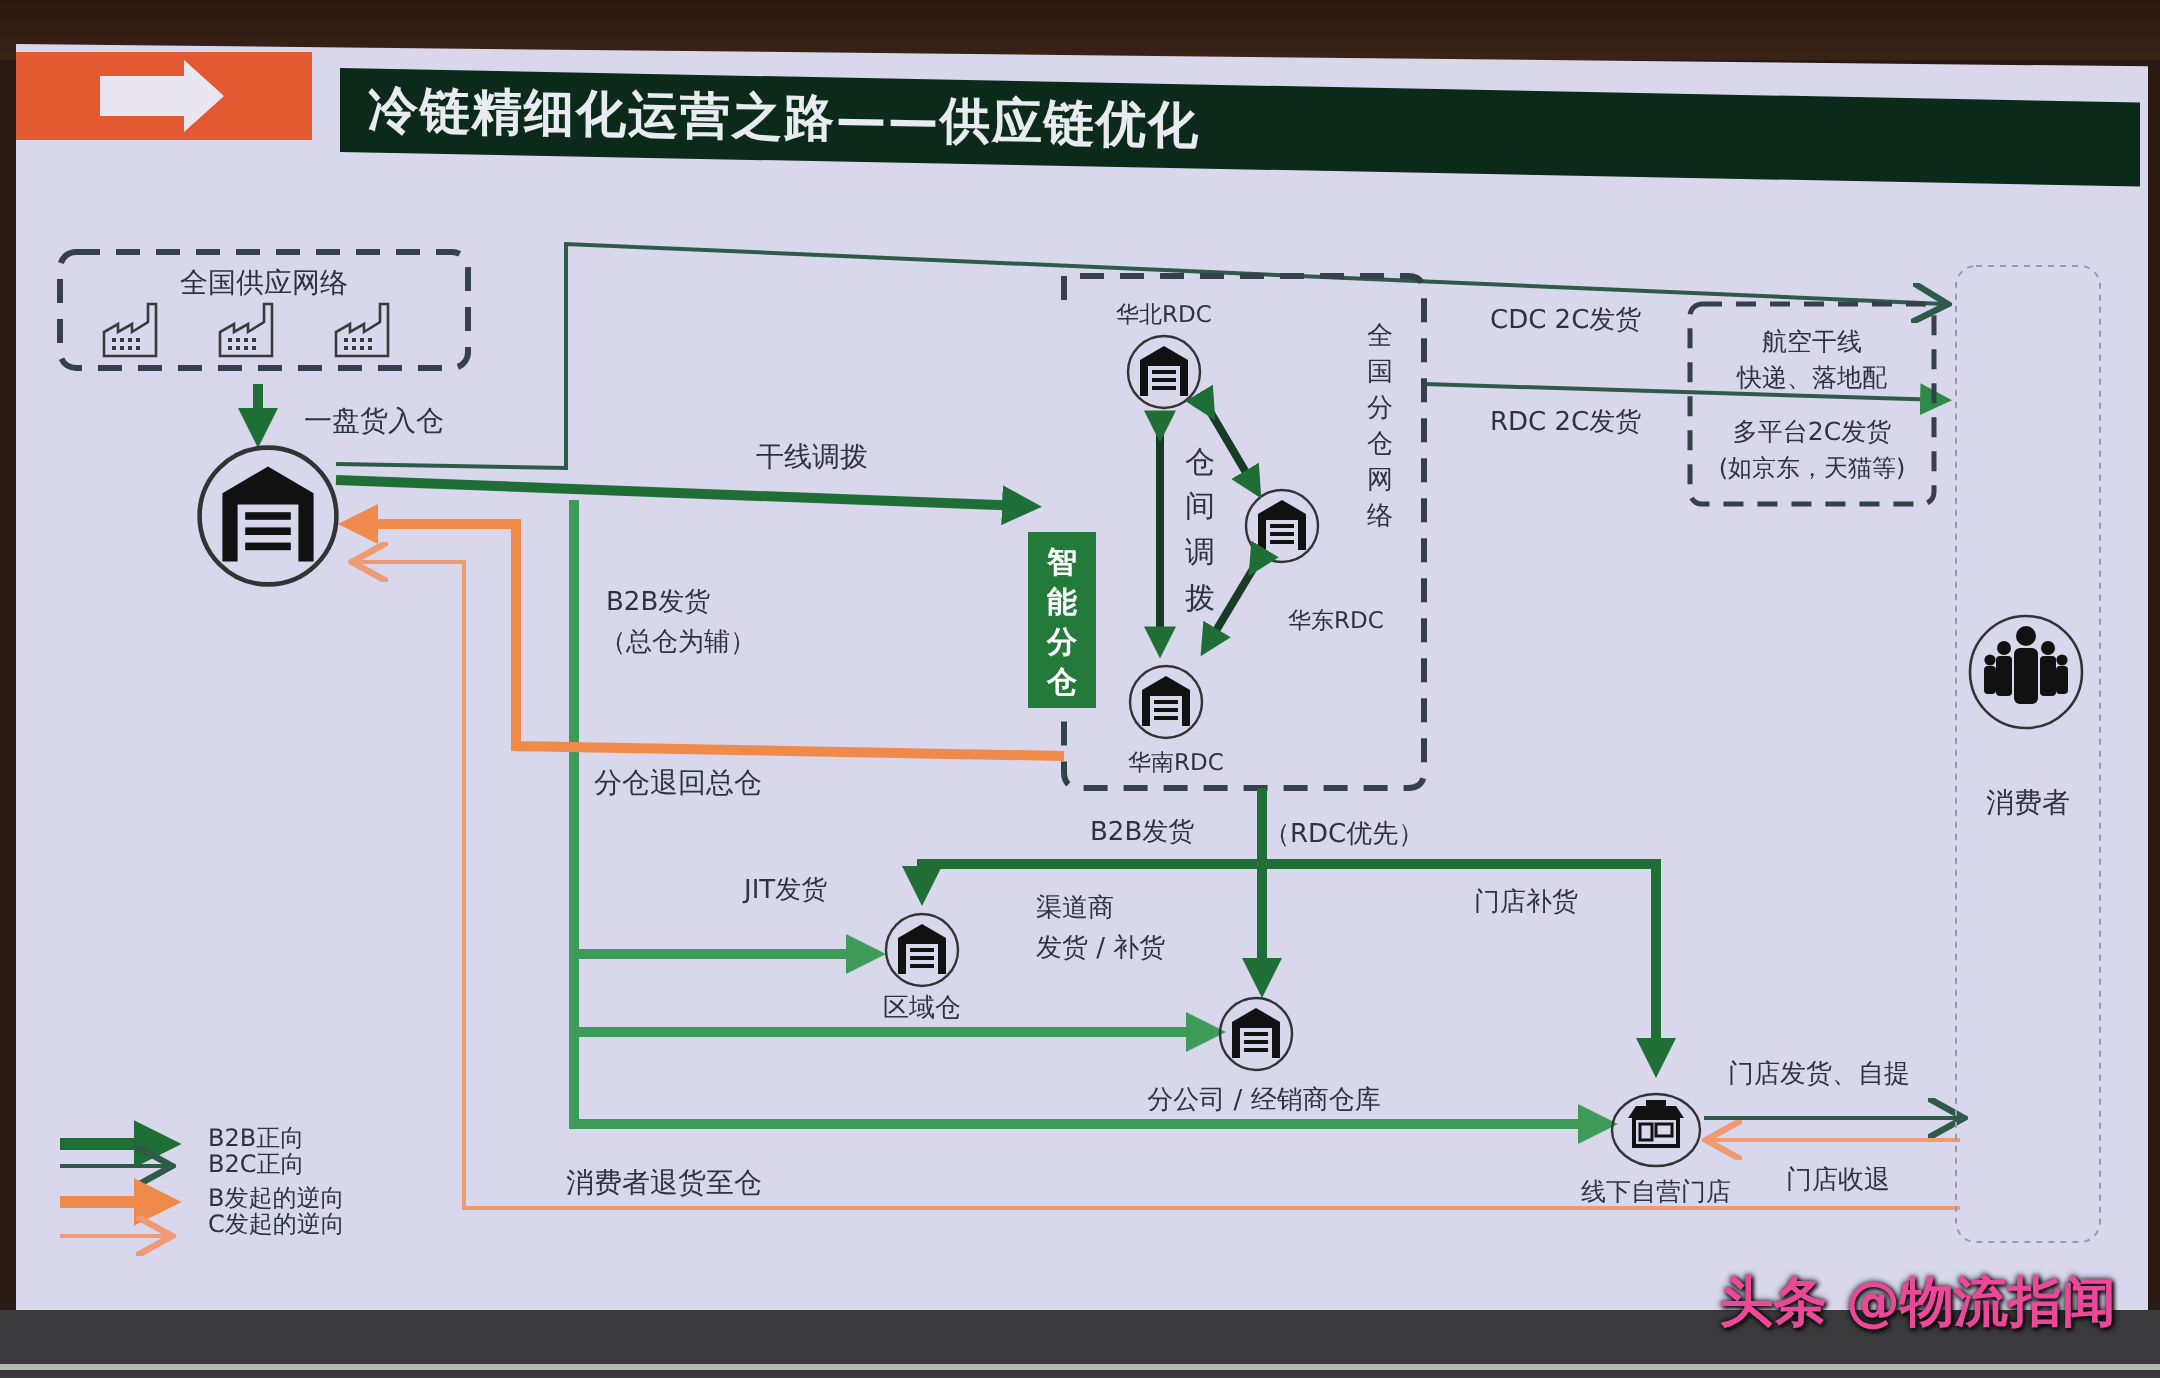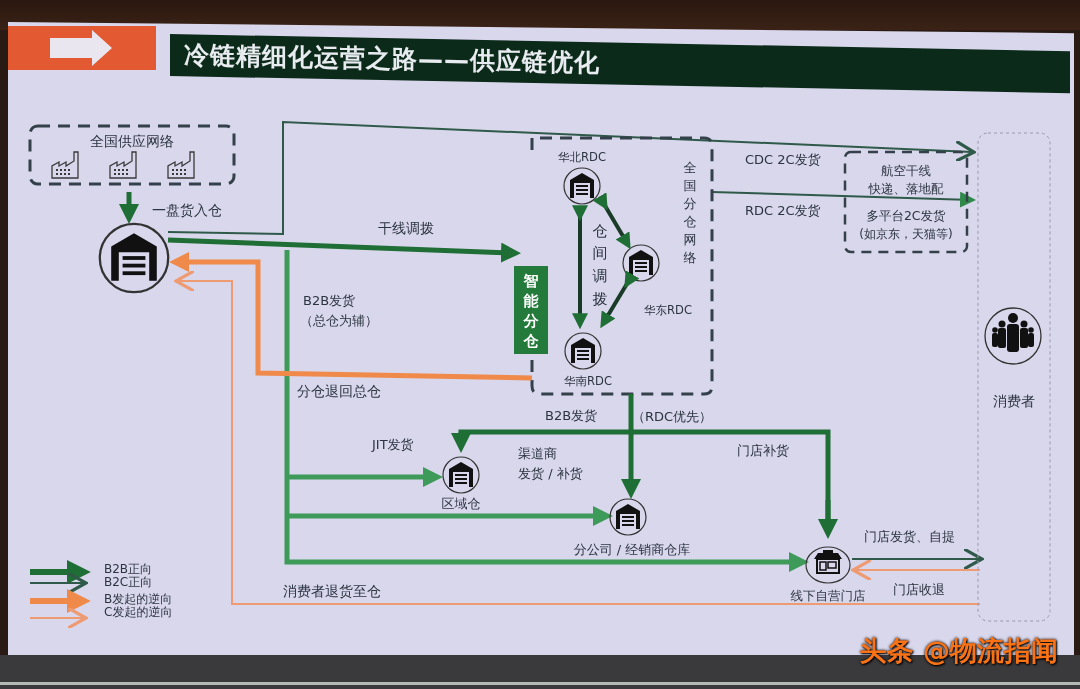--- a/index.html
+++ b/index.html
@@ -9,21 +9,21 @@
           transform:skewY(0.6deg);transform-origin:left top;}
   .bottom-bezel{position:absolute;left:0;top:655px;width:1080px;height:34px;background:#3a3a3c;}
   .bottom-bezel .edge{position:absolute;left:0;bottom:4px;width:100%;height:3px;background:#e8f0ea;opacity:.7;}
   .top-bezel{position:absolute;left:0;top:0;width:1080px;height:30px;background:linear-gradient(#2b1810,#3a2216);}
   .title-arrow{position:absolute;left:8px;top:26px;width:148px;height:44px;background:#e35a32;}
   .title-bar{position:absolute;left:170px;top:34px;width:900px;height:42px;background:#0c2a1a;
              transform:skewY(1.1deg);transform-origin:left top;}
   .title-text{position:absolute;left:14px;top:4px;color:#e8ecf0;font-size:25px;font-weight:bold;letter-spacing:1px;white-space:nowrap;}
   svg.diagram{position:absolute;left:0;top:0;width:1080px;height:689px;}
   .t{font-family:"DejaVu Sans","Liberation Sans",sans-serif;fill:#2b3440;}
-  .watermark{position:absolute;right:22px;top:633px;color:#f97316;font-size:27px;font-weight:bold;
+  .watermark{position:absolute;right:22px;top:633px;color:#ec4899;font-size:27px;font-weight:bold;
              text-shadow:0 0 3px #000,1px 1px 2px #000;white-space:nowrap;}
 </style>
 </head>
 <body>
 
 <div class="top-bezel"></div>
 <div class="screen"></div>
 <div class="bottom-bezel">
     <div class="edge"></div>
   </div>

